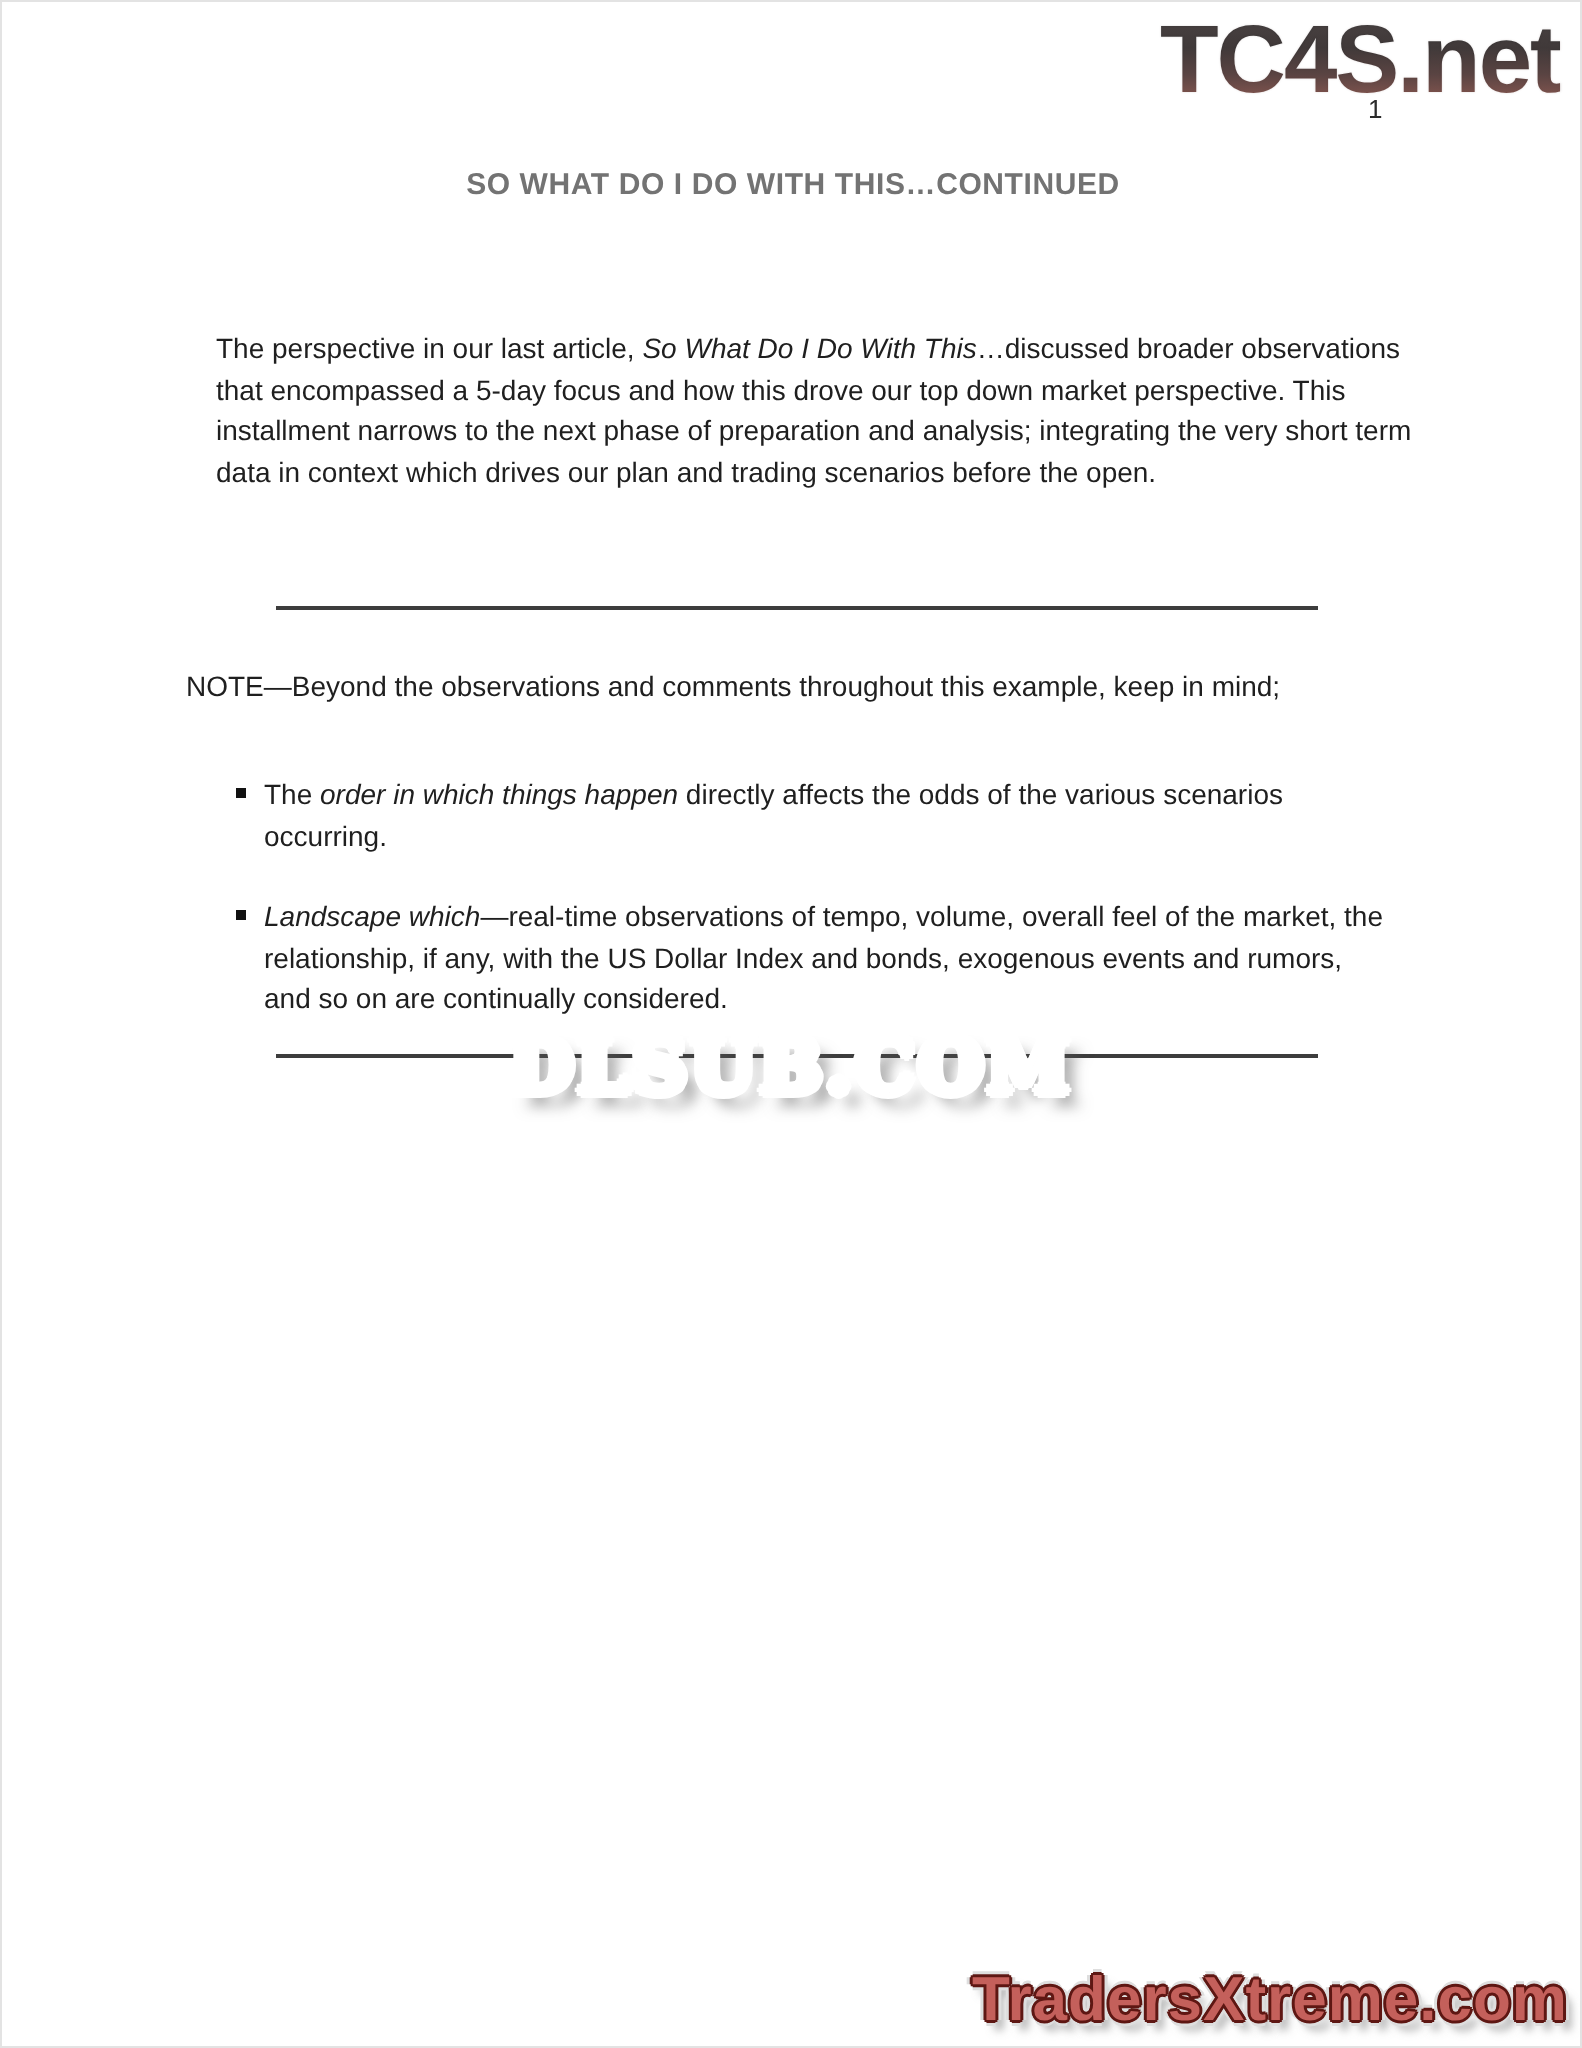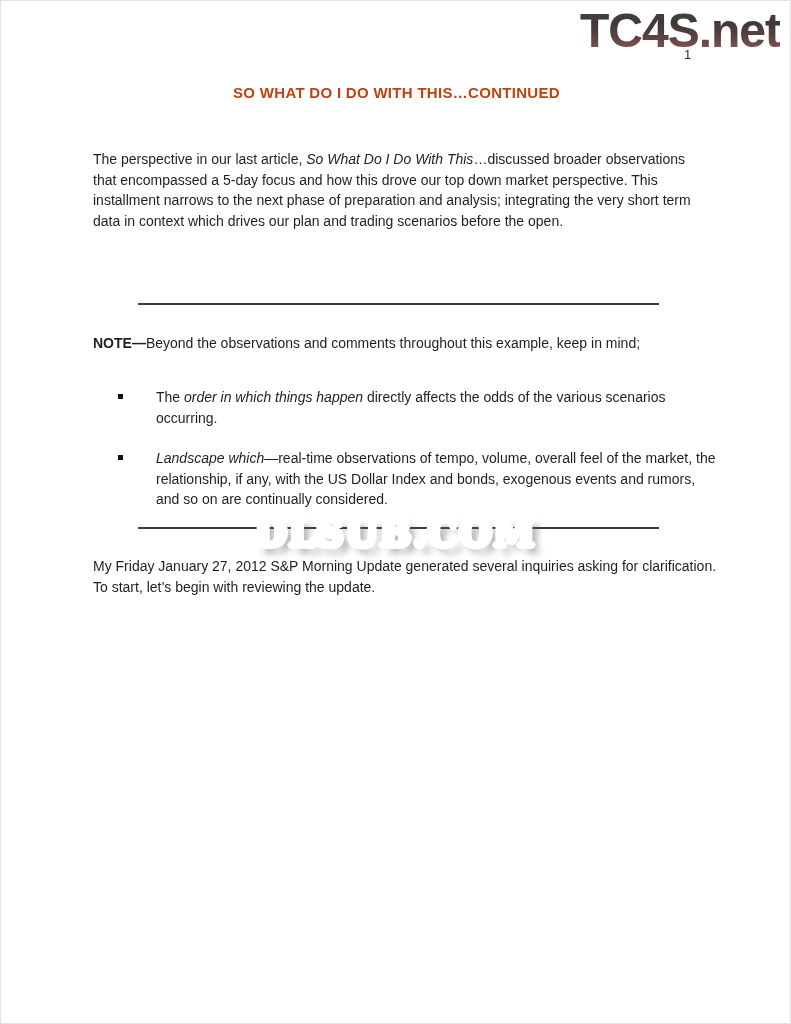--- a/index.html
+++ b/index.html
@@ -29,52 +29,52 @@
     text-shadow:0 0 1px rgba(120,90,90,0.25);
   }
   .page-number{
     position:absolute;top:46px;left:683px;
     font-size:13px;color:#2b2b2b;
   }
   
   .doc-title{
     position:absolute;top:83px;left:0;width:791px;
     margin:0;text-align:center;
-    font-size:15px;font-weight:bold;color:#c2410c;
+    font-size:15px;font-weight:bold;color:#737373;
     letter-spacing:0.3px;
   }
   
   .para,.note,.btext{
     font-size:14px;line-height:20.6px;color:#1f1f1f;
   }
-  .para{position:absolute;margin:0;}
+  .para{position:absolute;margin:15px;}
   .para1{top:148px;left:92px;width:614px;}
   .para2{top:261px;left:92px;width:640px;}
   .closing{top:555px;left:92px;width:634px;}
   .note{
     position:absolute;top:332px;left:92px;width:592px;margin:0;
     padding-left:56px;text-indent:-56px;
   }
-  .note b{font-weight:bold;}
+  .note b{font-weight:normal;}
   i{font-style:italic;}
   .rule{
     position:absolute;left:137px;width:521px;height:0;
     border-top:2px solid #3d3d3d;
   }
   .rule1{top:302px;}
   .rule2{top:526px;}
   
   .bullet{position:absolute;left:117px;}
   .bullet1{top:386px;}
   .bullet2{top:447px;}
   .marker{
     position:absolute;left:0;top:7px;
     width:5px;height:5px;background:#111;display:block;
   }
-  .btext{display:block;margin-left:38px;width:560px;}
+  .btext{display:block;margin-left:14px;width:560px;}
   .bullet2 .btext{width:565px;}
   
   .watermark-center{
     position:absolute;top:510px;left:50%;transform:translateX(-50%);
     z-index:5;white-space:nowrap;
     font-family:"DejaVu Serif", serif;
     font-weight:800;font-size:37px;letter-spacing:2px;
     background:linear-gradient(180deg,#e2392b 0%,#c51414 45%,#9d0f0f 100%);
     -webkit-background-clip:text;background-clip:text;color:transparent;
     text-shadow:
@@ -119,16 +119,16 @@
 
   <div class="bullet bullet2">
     <span class="marker"></span>
     <span class="btext"><span></span><i>Landscape which</i><span>—real-time observations of tempo, volume, overall feel of the market, the relationship, if any, with the US Dollar Index and bonds, exogenous events and rumors, and so on are continually considered.</span></span>
   </div>
 
   <div class="rule rule2"></div>
 
   <div class="watermark-center">DLSUB.COM</div>
 
-  <p class="para closing">My Friday January 27, 2012 S&amp;P Morning Update generated several inquiries asking for clarification. To start, let’s begin with reviewing the update.</p>
 
+  <div class="footer-logo">TradersXtreme.com</div>
 
 </div>
 
 </body></html>

